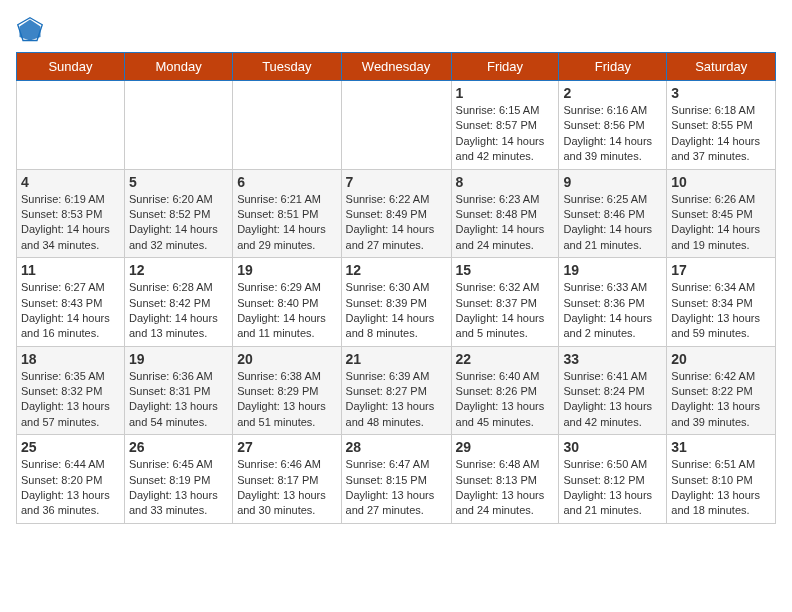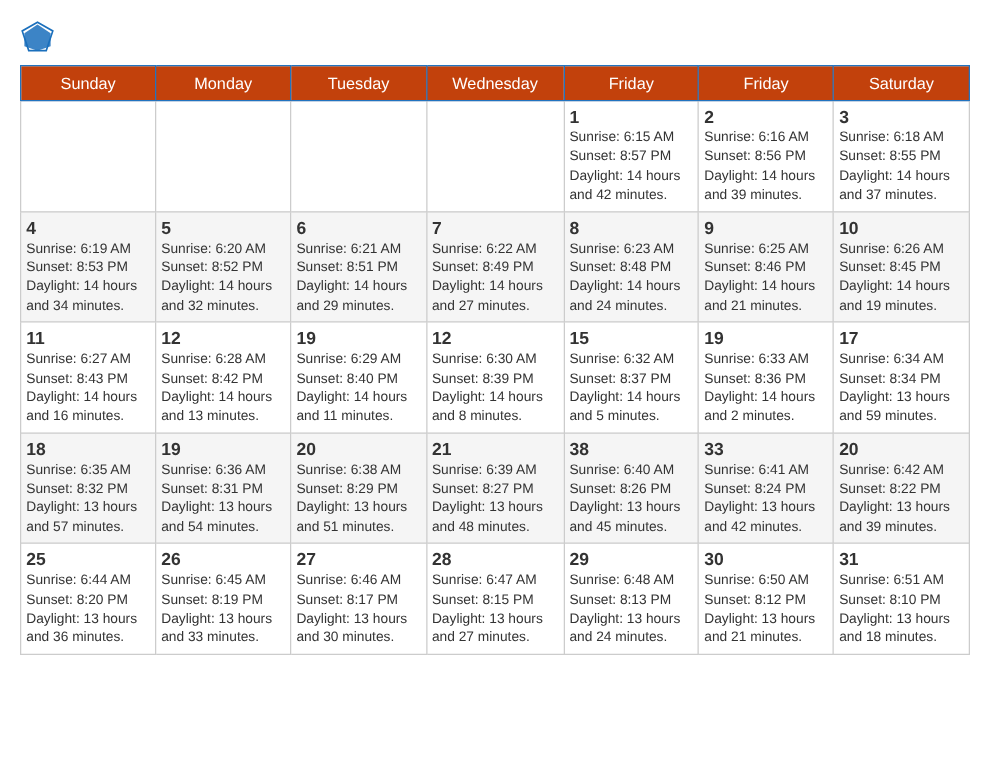--- a/index.html
+++ b/index.html
@@ -204,21 +204,21 @@
         </td>
         <td>
           <div class="day-num">20</div>
           <div class="day-info">Sunrise: 6:38 AM<br>Sunset: 8:29 PM<br>Daylight: 13 hours and 51 minutes.</div>
         </td>
         <td>
           <div class="day-num">21</div>
           <div class="day-info">Sunrise: 6:39 AM<br>Sunset: 8:27 PM<br>Daylight: 13 hours and 48 minutes.</div>
         </td>
         <td>
-          <div class="day-num">38</div>
+          <div class="day-num">22</div>
           <div class="day-info">Sunrise: 6:40 AM<br>Sunset: 8:26 PM<br>Daylight: 13 hours and 45 minutes.</div>
         </td>
         <td>
           <div class="day-num">33</div>
           <div class="day-info">Sunrise: 6:41 AM<br>Sunset: 8:24 PM<br>Daylight: 13 hours and 42 minutes.</div>
         </td>
         <td>
           <div class="day-num">20</div>
           <div class="day-info">Sunrise: 6:42 AM<br>Sunset: 8:22 PM<br>Daylight: 13 hours and 39 minutes.</div>
         </td>

